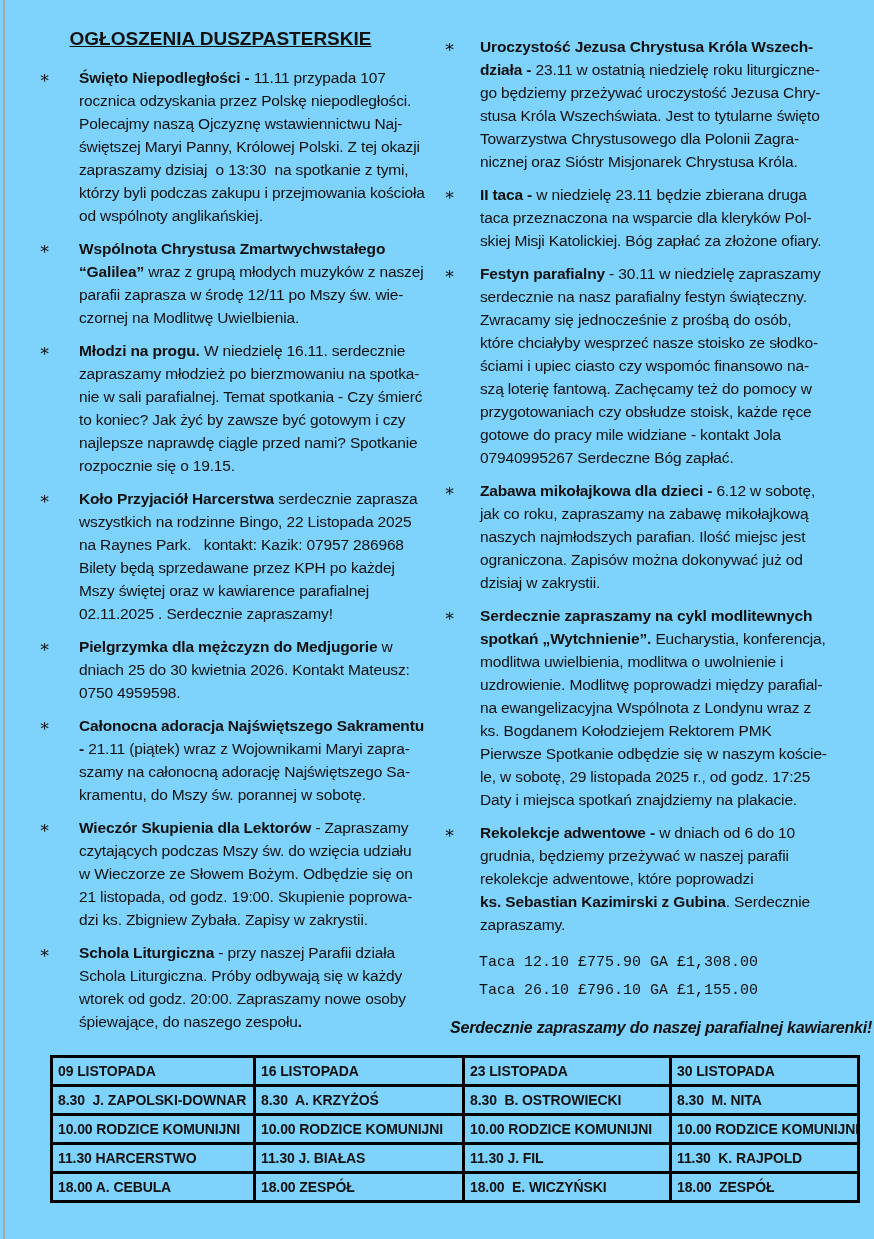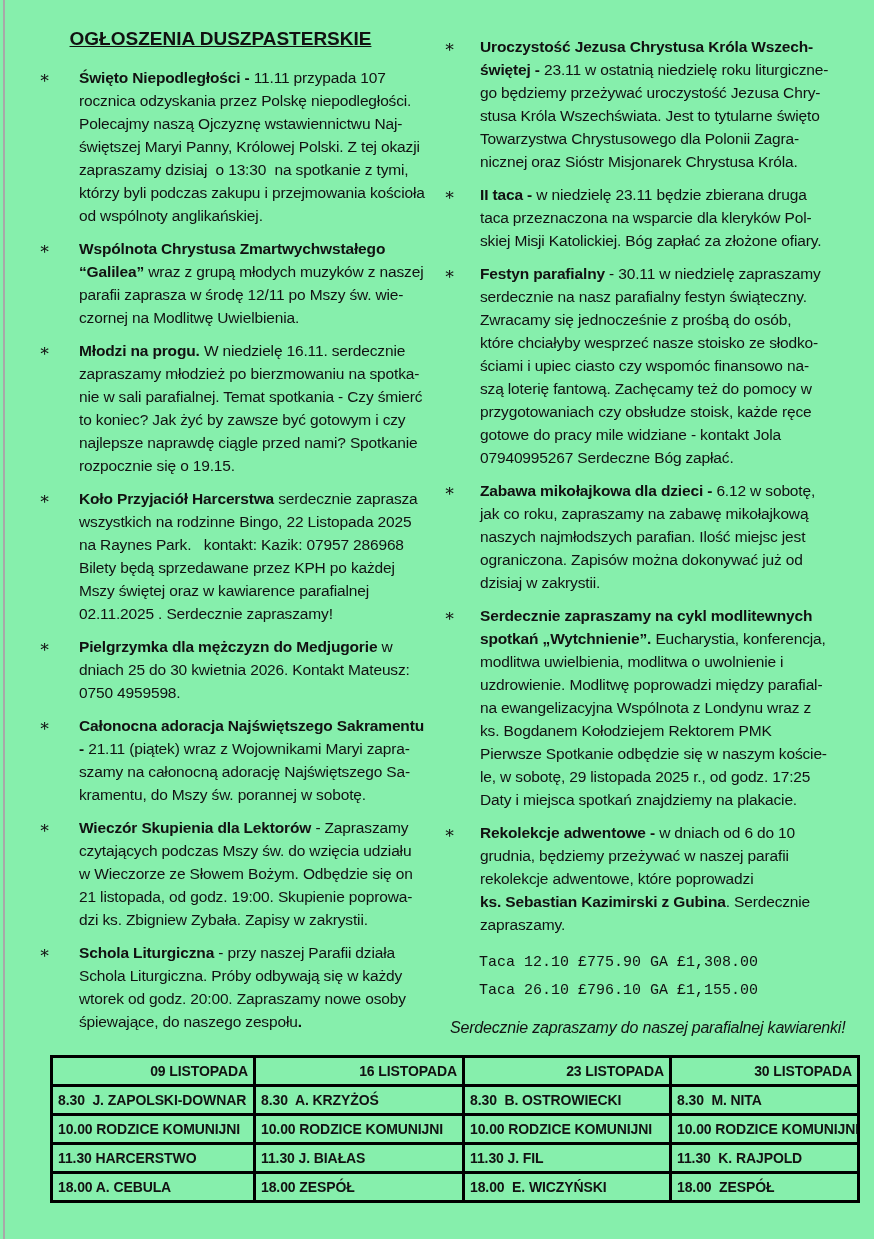--- a/index.html
+++ b/index.html
@@ -1,19 +1,19 @@
 <!DOCTYPE html>
 <html><head>
 <meta charset="utf-8">
 <style>
   html,body{margin:0;padding:0;background:#e8e8e8;}
   .page{
     position:relative;
     width:874px;height:1239px;
-    background:#86efac;
+    background:#7dd3fc;
     overflow:hidden;
     font-family:"Liberation Sans", sans-serif;
     color:#111;
   }
   .scan-edge{
     position:absolute;left:3px;top:0;bottom:0;width:2px;
     background:#a8a8a8;
   }
   .columns{display:flex;padding:28px 0 0 38px;}
   .col-left{width:400px;flex:none;}
@@ -31,33 +31,33 @@
   .col-right .bullet{width:36px;}
   .text{flex:1;min-width:0;}
   .line{
     white-space:pre;line-height:23px;font-size:15.5px;
     letter-spacing:-0.15px;
   }
   .line .b{font-weight:bold;text-align:center;}
   .taca{margin:13px 0 0 36px;}
   .taca .taca-line{font-size:15px;line-height:28px;white-space:pre;font-family:Liberation Mono, monospace;}
   .invite{
-    margin:14px 0 0 7px;font-weight:normal;font-style:italic;
+    margin:14px 0 0 7px;font-weight:bold;font-style:italic;
     font-size:16px;white-space:nowrap;letter-spacing:-0.2px;
   }
   table.rota{
     border-collapse:collapse;margin:12px 0 0 50px;
     table-layout:fixed;width:787px;
   }
   table.rota td{
     border:3px solid #000;font-weight:bold;font-size:14px;
     height:26px;padding:0 5px;white-space:pre;overflow:hidden;
     letter-spacing:-0.1px;
   }
-  table.rota tr.hdr td{text-align:right;}
+  table.rota tr.hdr td{text-align:left;}
   table.rota td:nth-child(1){width:190px;}
   table.rota td:nth-child(2){width:196px;}
   table.rota td:nth-child(3){width:194px;}
   table.rota td:nth-child(4){width:175px;}
 </style>
 </head>
 <body>
 
 <div class="page">
   <div class="scan-edge"></div>
@@ -146,21 +146,21 @@
             </div>
           </div>
         </div>
     </div>
     <div class="col-right">
       <div id="right-items">
           <div class="item">
             <span class="bullet">∗</span>
             <div class="text">
               <div class="line"><span class="b">Uroczystość Jezusa Chrystusa Króla Wszech-</span></div>
-              <div class="line"><span class="b">świętej - </span><span>23.11 w ostatnią niedzielę roku liturgiczne-</span></div>
+              <div class="line"><span class="b">działa - </span><span>23.11 w ostatnią niedzielę roku liturgiczne-</span></div>
               <div class="line"><span>go będziemy przeżywać uroczystość Jezusa Chry-</span></div>
               <div class="line"><span>stusa Króla Wszechświata. Jest to tytularne święto</span></div>
               <div class="line"><span>Towarzystwa Chrystusowego dla Polonii Zagra-</span></div>
               <div class="line"><span>nicznej oraz Sióstr Misjonarek Chrystusa Króla.</span></div>
             </div>
           </div>
           <div class="item">
             <span class="bullet">∗</span>
             <div class="text">
               <div class="line"><span class="b">II taca - </span><span>w niedzielę 23.11 będzie zbierana druga</span></div>

